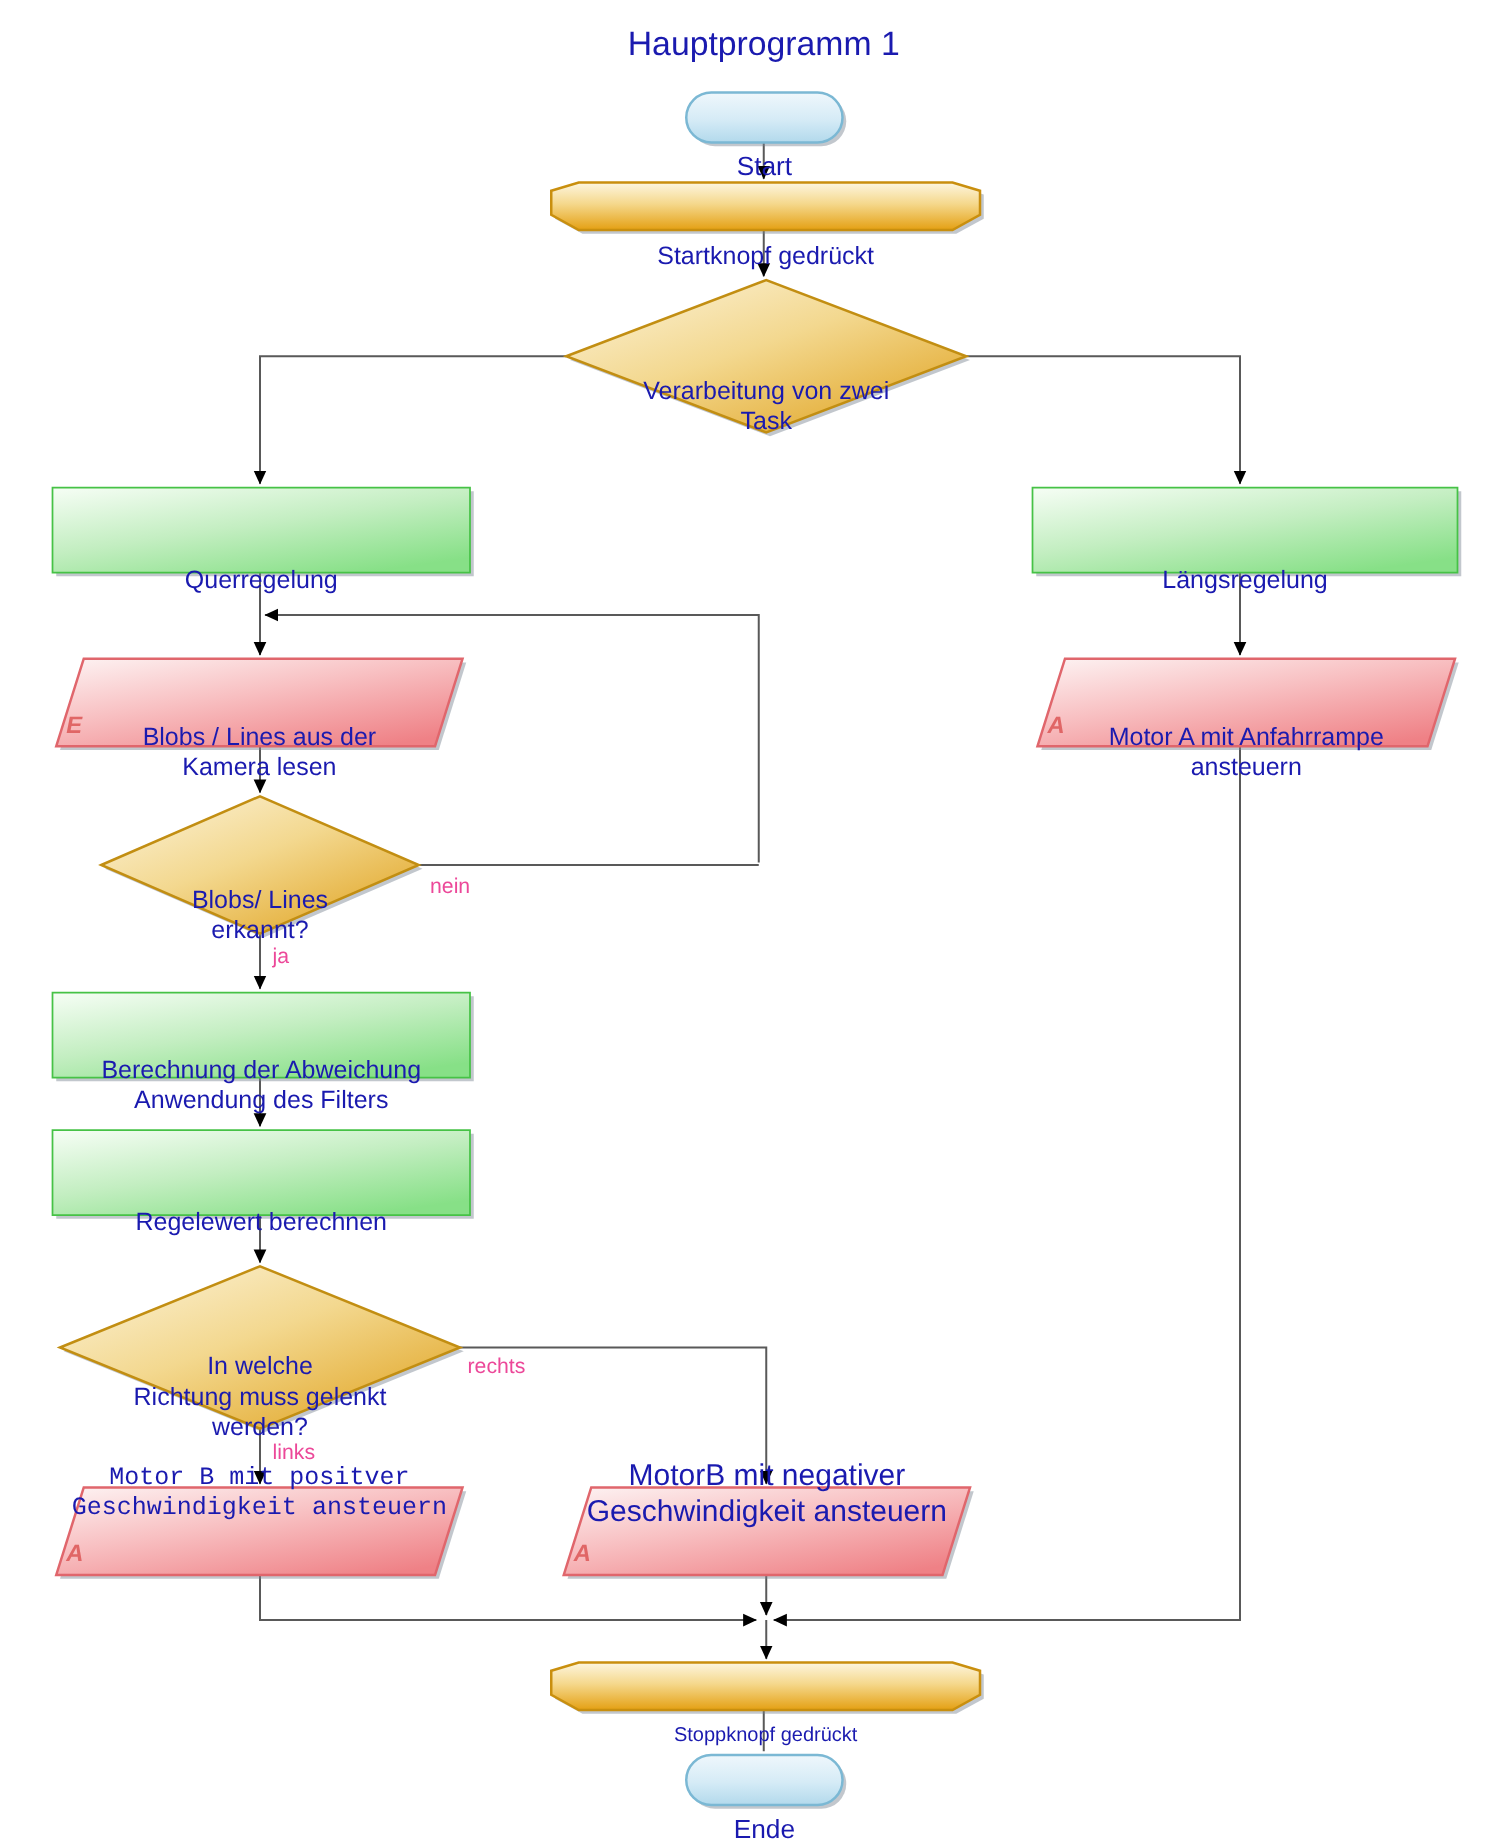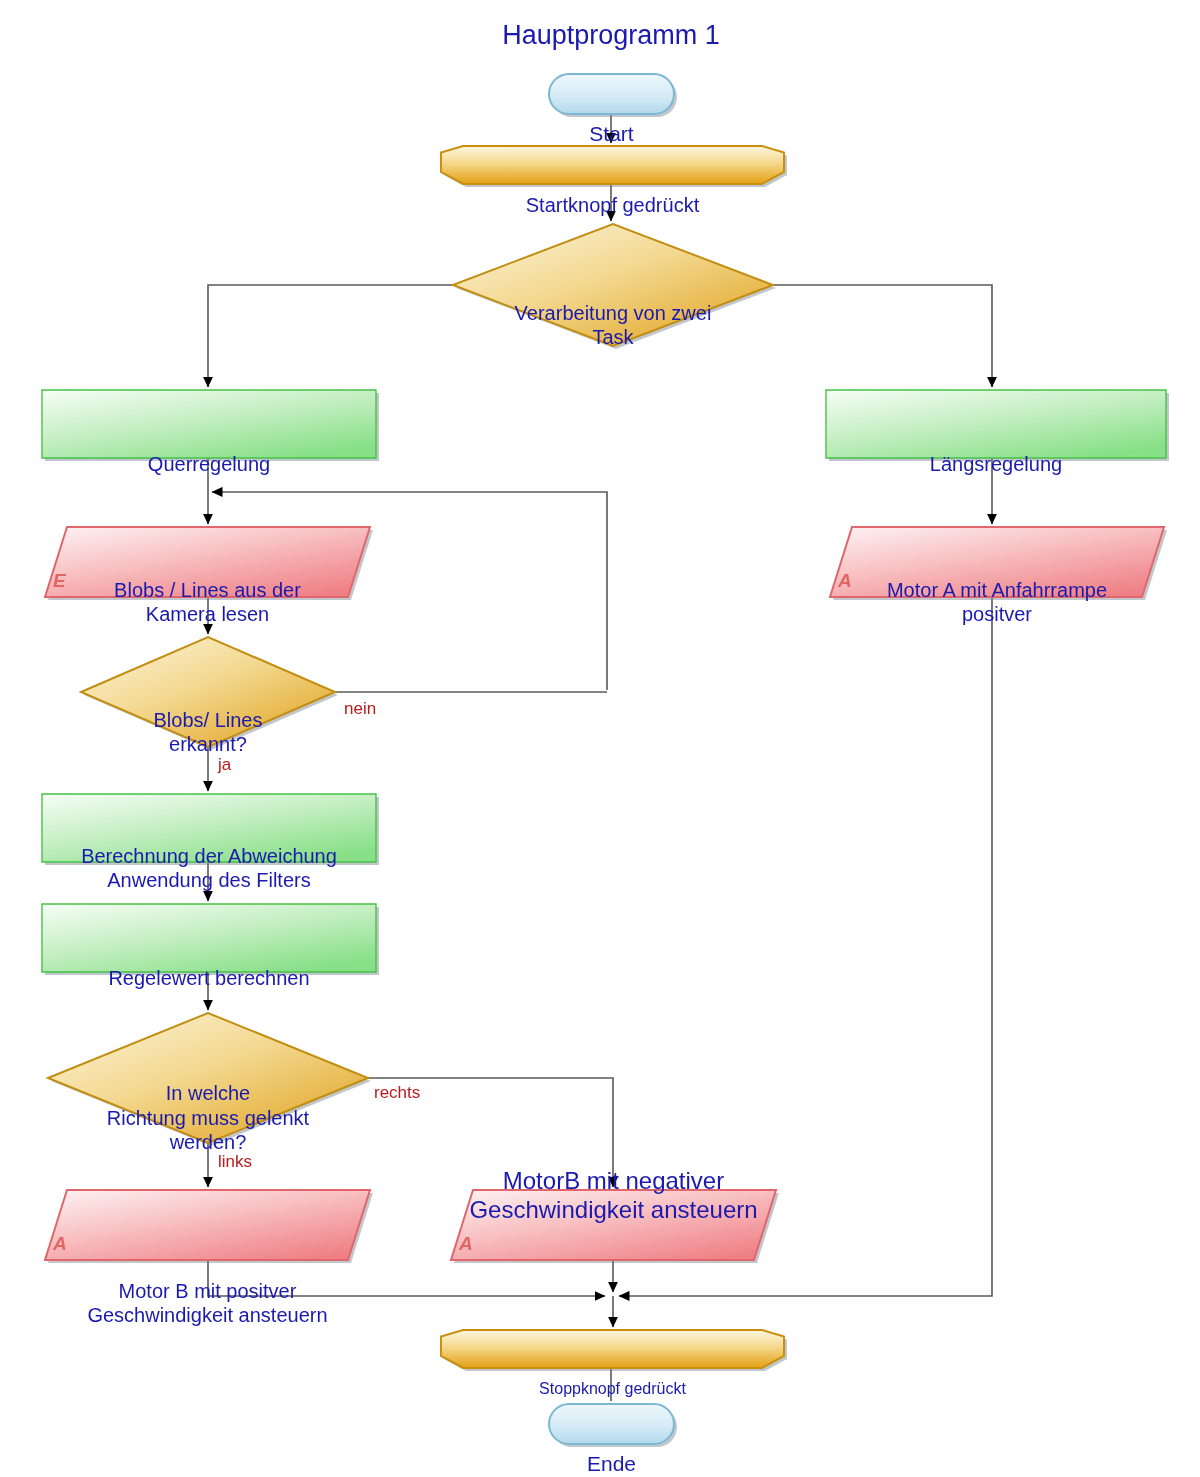--- a/index.html
+++ b/index.html
@@ -12,21 +12,21 @@
     font-family:"Liberation Sans", sans-serif;
     display:flex;align-items:center;justify-content:center;
     text-align:center;
     line-height:1.22;
     pointer-events:none;
     white-space:pre-line;
     margin-top:40px;
   }
   .edge-label{
     position:absolute;
-    color:#b91c1c;
+    color:#ec4899;
     font-family:"Liberation Sans", sans-serif;
     font-size:17px;
     white-space:nowrap;
   }
   .io-tag{
     position:absolute;
     color:#e06666;
     font-family:"Liberation Sans", sans-serif;
     font-weight:bold;
     font-style:italic;
@@ -160,31 +160,31 @@
       <div class="node-label" style="left: 549px; top: 74px; width: 125px; height: 40px; font-size: 21px;">Start</div>
       <div class="node-label" style="left: 441px; top: 146px; width: 343px; height: 38px; font-size: 20px;">Startknopf gedrückt</div>
       <div class="node-label" style="left: 453px; top: 224px; width: 320px; height: 122px; font-size: 20px;">Verarbeitung von zwei
 Task</div>
       <div class="node-label" style="left: 42px; top: 390px; width: 334px; height: 68px; font-size: 20px;">Querregelung</div>
       <div class="node-label" style="left: 826px; top: 390px; width: 340px; height: 68px; font-size: 20px;">Längsregelung</div>
       <div class="node-label" style="left: 45px; top: 527px; width: 325px; height: 70px; font-size: 20px;">Blobs / Lines aus der
 Kamera lesen</div>
       <div class="io-tag" style="left: 53px; top: 570px;">E</div>
       <div class="node-label" style="left: 830px; top: 527px; width: 334px; height: 70px; font-size: 20px;">Motor A mit Anfahrrampe
-positver</div>
+ansteuern</div>
       <div class="io-tag" style="left: 838px; top: 570px;">A</div>
       <div class="node-label" style="left: 81px; top: 637px; width: 254px; height: 110px; font-size: 20px;">Blobs/ Lines
 erkannt?</div>
       <div class="node-label" style="left: 42px; top: 794px; width: 334px; height: 68px; font-size: 20px;">Berechnung der Abweichung
 Anwendung des Filters</div>
       <div class="node-label" style="left: 42px; top: 904px; width: 334px; height: 68px; font-size: 20px;">Regelewert berechnen</div>
       <div class="node-label" style="left: 48px; top: 1013px; width: 320px; height: 130px; font-size: 20px;">In welche
 Richtung muss gelenkt
 werden?</div>
-      <div class="node-label" style="left: 45px; top: 1228px; width: 325px; height: 70px; font-size: 20px;">Motor B mit positver
+      <div class="node-label" style="left: 45px; top: 1120px; width: 325px; height: 70px; font-size: 20px; font-family: Liberation Mono, monospace;">Motor B mit positver
 Geschwindigkeit ansteuern</div>
       <div class="io-tag" style="left: 53px; top: 1233px;">A</div>
       <div class="node-label" style="left: 451px; top: 1120px; width: 325px; height: 70px; font-size: 24px;">MotorB mit negativer
 Geschwindigkeit ansteuern</div>
       <div class="io-tag" style="left: 459px; top: 1233px;">A</div>
       <div class="node-label" style="left: 441px; top: 1330px; width: 343px; height: 38px; font-size: 16px;">Stoppknopf gedrückt</div>
       <div class="node-label" style="left: 549px; top: 1404px; width: 125px; height: 40px; font-size: 21px; border-radius: 11px;">Ende</div>
       <div class="edge-label" style="left: 344px; top: 699px;">nein</div>
       <div class="edge-label" style="left: 218px; top: 755px;">ja</div>
       <div class="edge-label" style="left: 374px; top: 1083px;">rechts</div>

